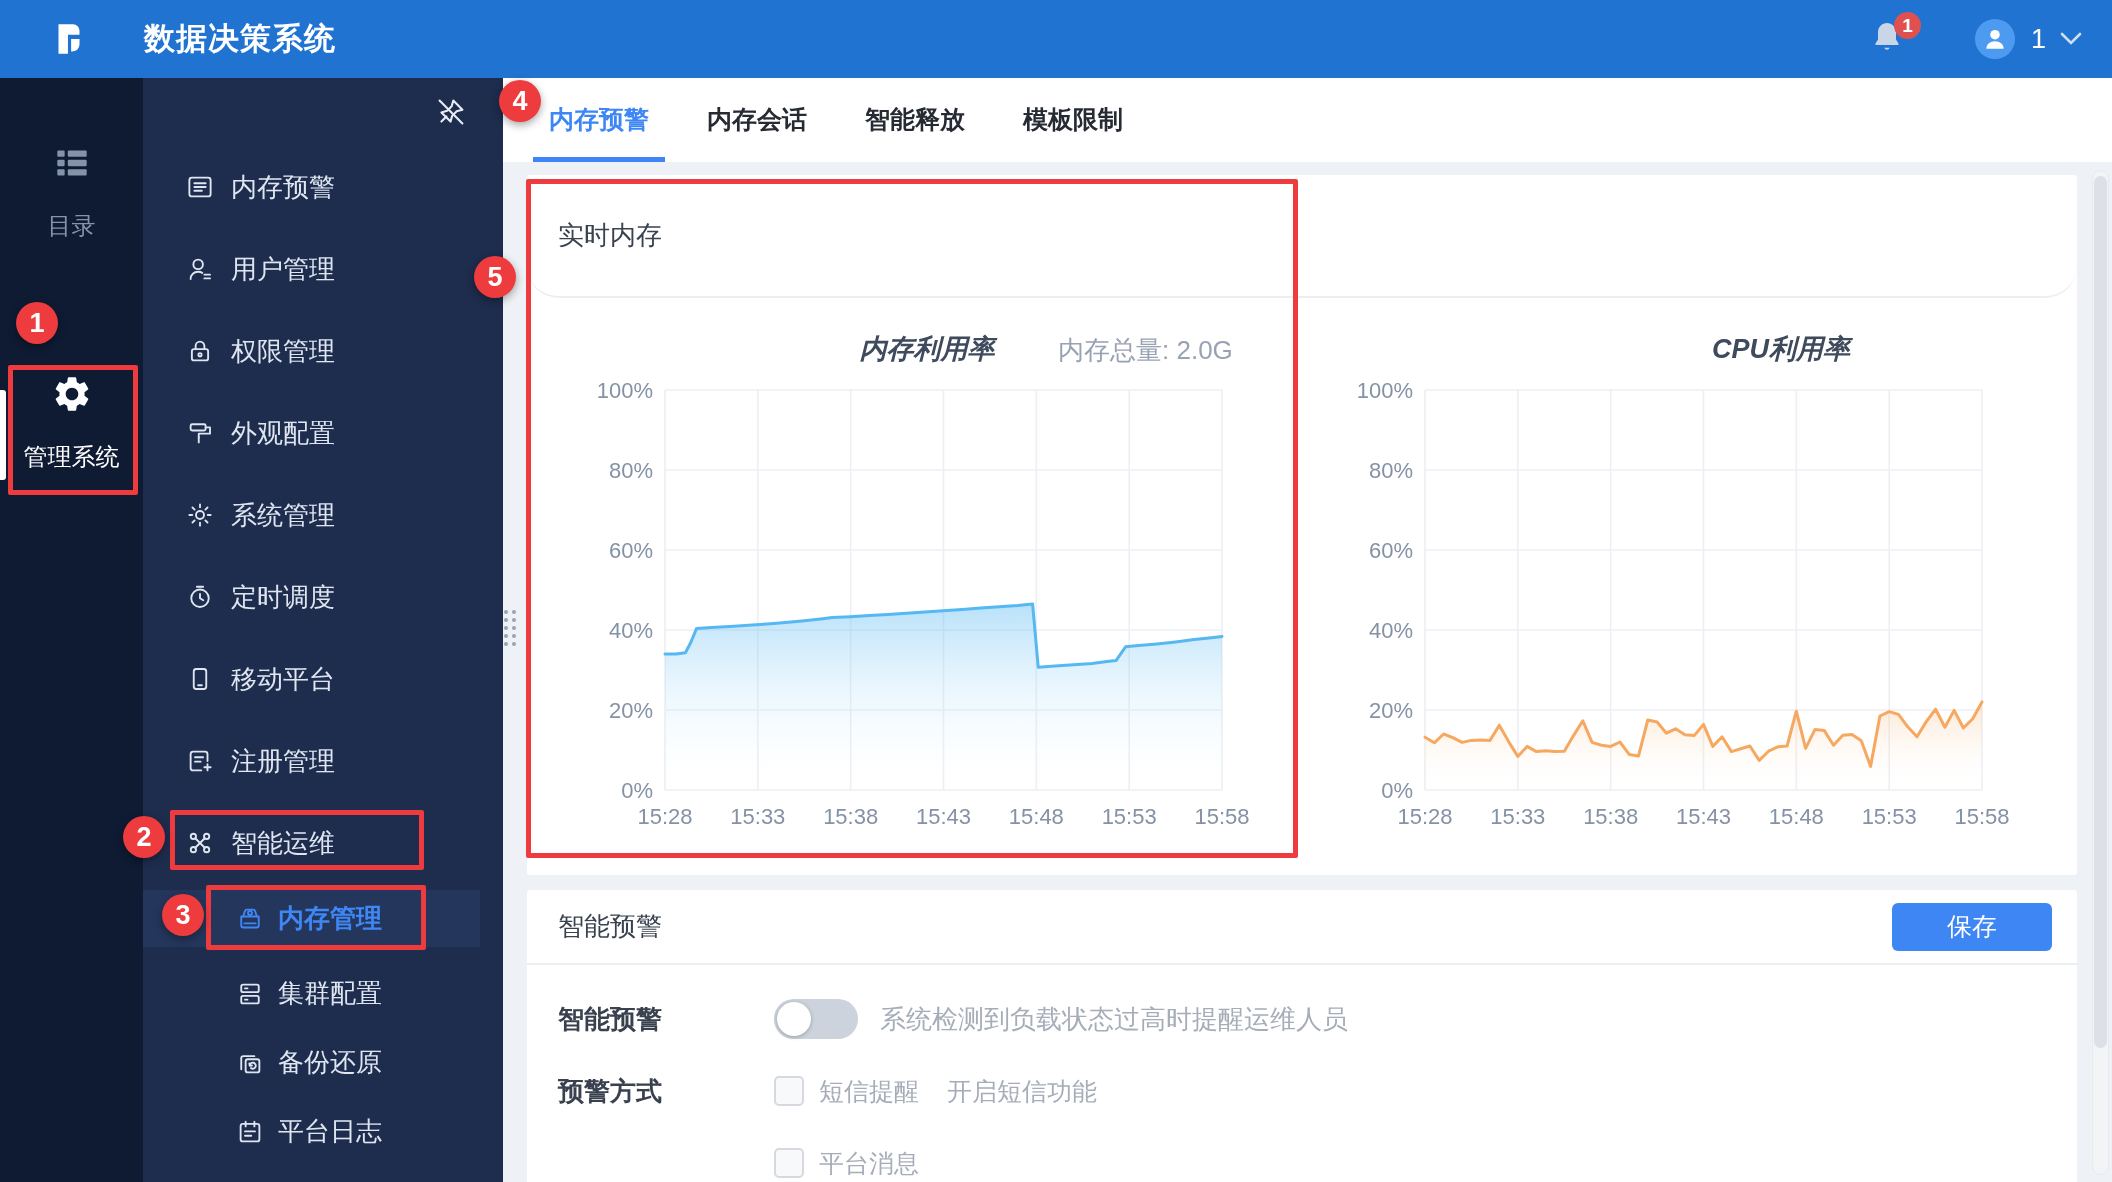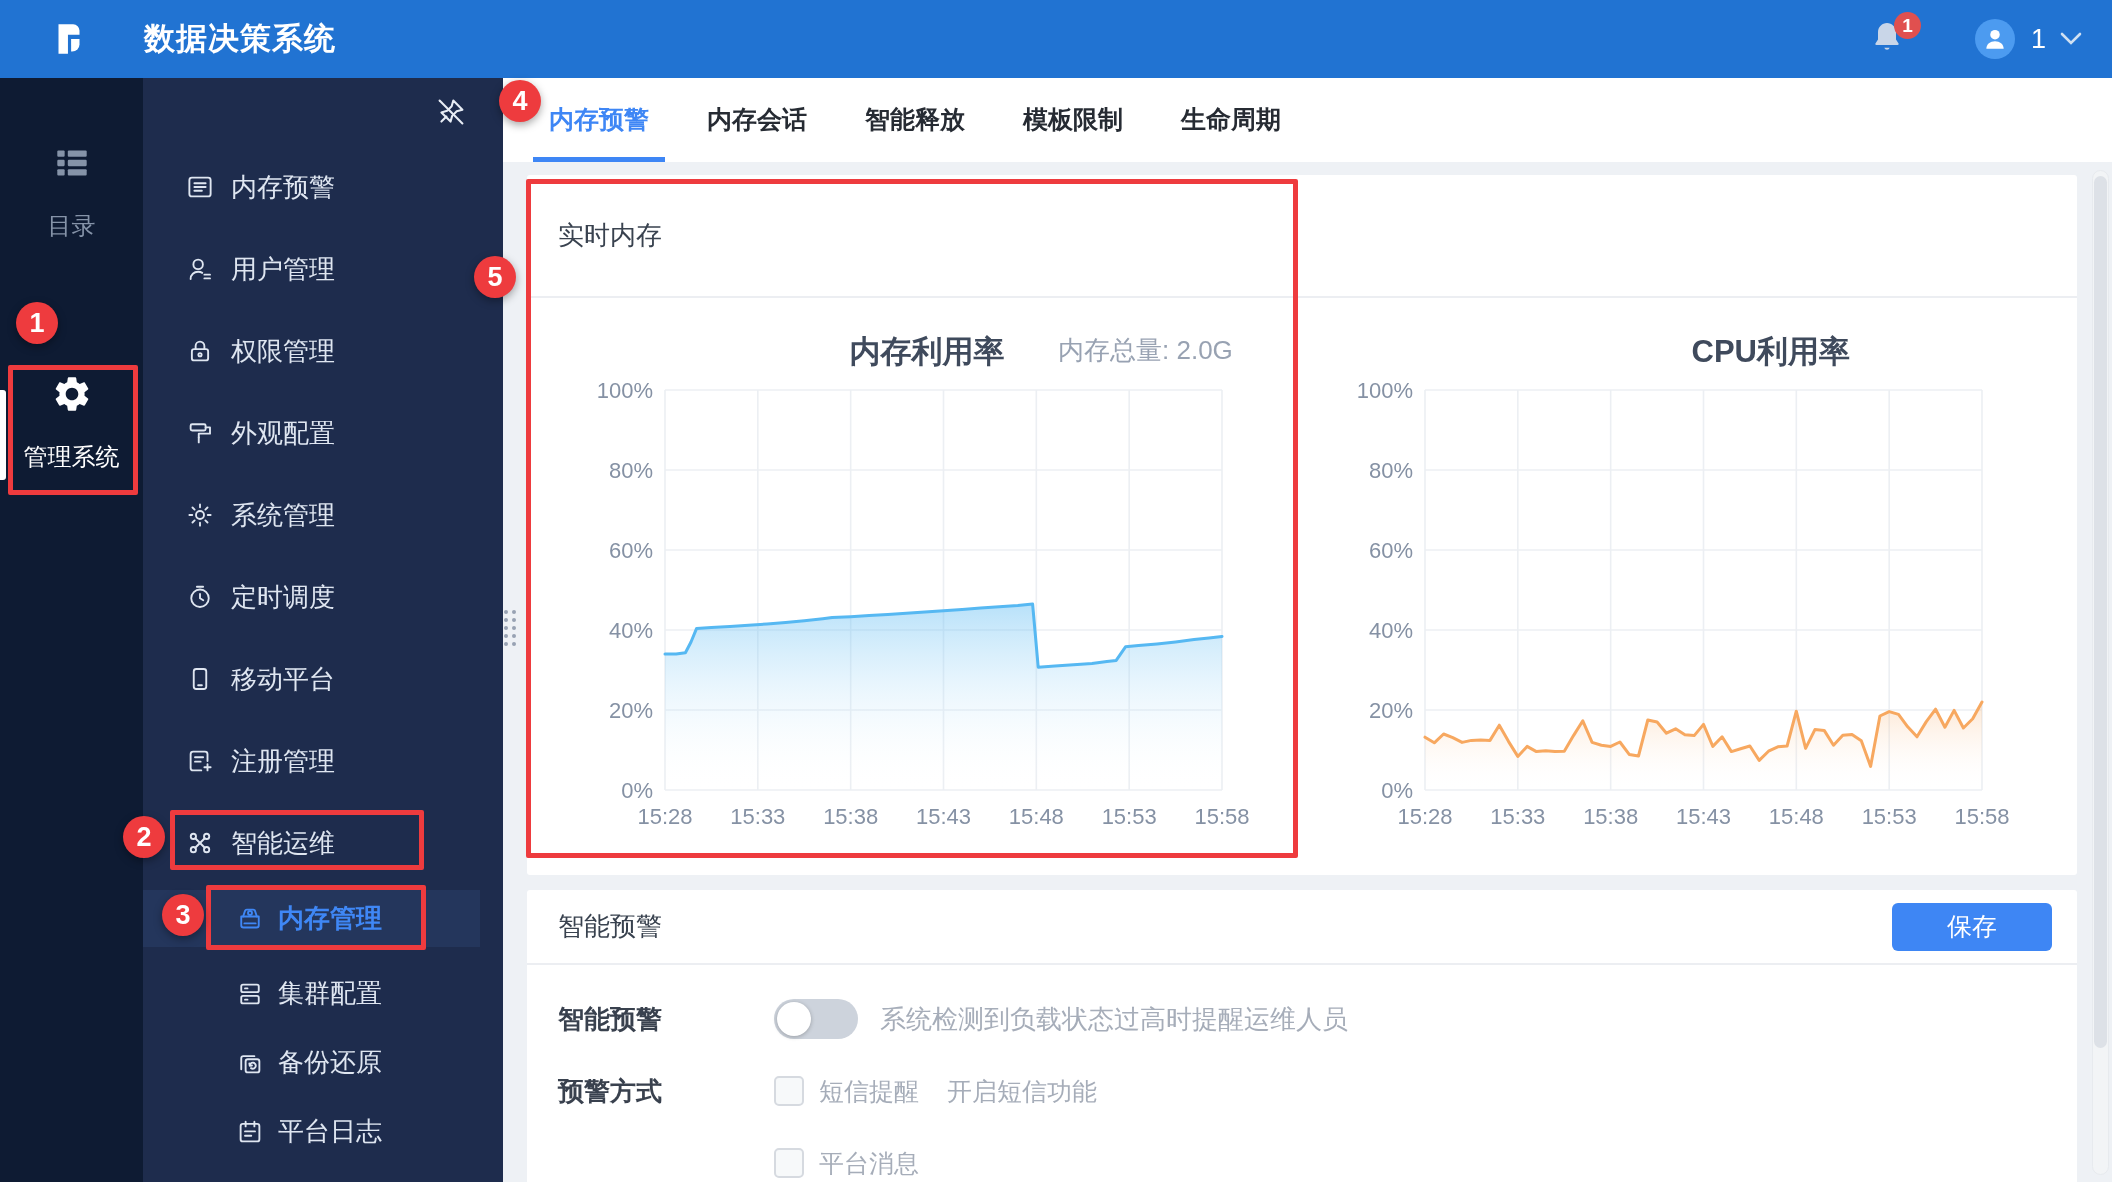--- a/index.html
+++ b/index.html
@@ -47,22 +47,22 @@
   .main { position:absolute; left:503px; top:78px; width:1665px; height:1104px; }
   .tabbar { position:absolute; left:0; top:0; width:1609px; height:84px; background:#fff;
             display:flex; padding-left:30px; }
   .tab { display:flex; align-items:center; height:84px; padding:4px 16px 0 16px; margin-right:26px;
          font-size:25px; font-weight:700; color:#262B33; border-bottom:5px solid transparent; cursor:pointer; }
   .tab.active { color:#3E86F5; border-bottom-color:#3E86F5; }
 
   .card { position:absolute; background:#fff; border-radius:3px; }
   .card1 { left:24px; top:97px; width:1550px; height:700px; }
   .card-title-row { height:123px; display:flex; align-items:center; padding-left:31px;
-                    border-bottom:2px solid #ECEEF2; font-size:26px; color:#39424F; }
-  .chart-title { position:absolute; top:156px; font-size:31px; color:#3F4A5C; font-weight:600; }
+                    border-bottom:2px solid #ECEEF2; font-size:26px; color:#39424F;border-radius:32px; }
+  .chart-title { position:absolute; top:156px; font-size:27px; color:#3F4A5C; font-weight:600;font-style:italic; }
   .chart-title.mem { left:250px; width:300px; text-align:center; }
   .chart-title.cpu { left:1023px; width:300px; text-align:right; }
   .chart-subtitle { position:absolute; left:531px; top:158px; font-size:26px; color:#98A2B2; }
   .chart-svg { position:absolute; width:680px; height:480px; top:180px; }
   #chart-mem { left:63px; }
   #chart-cpu { left:823px; }
   .chart-svg text { font-family:"Liberation Sans","DejaVu Sans",sans-serif; }
 
   .card2 { left:24px; top:812px; width:1550px; height:370px; }
   .card2-head { height:75px; display:flex; align-items:center; padding:0 25px 0 31px;
@@ -288,23 +288,20 @@
           <span>内存预警</span>
         </div>
       <div class="tab">
           <span>内存会话</span>
         </div>
       <div class="tab">
           <span>智能释放</span>
         </div>
       <div class="tab">
           <span>模板限制</span>
-        </div>
-      <div class="tab">
-          <span>生命周期</span>
         </div>
     </div>
 
     <div class="card card1">
       <div class="card-title-row">实时内存</div>
       <div class="chart-title mem">内存利用率</div>
       <div class="chart-subtitle">内存总量: 2.0G</div>
       <div class="chart-title cpu">CPU利用率</div>
       <svg id="chart-mem" class="chart-svg" viewBox="0 0 680 480">
           <defs>

